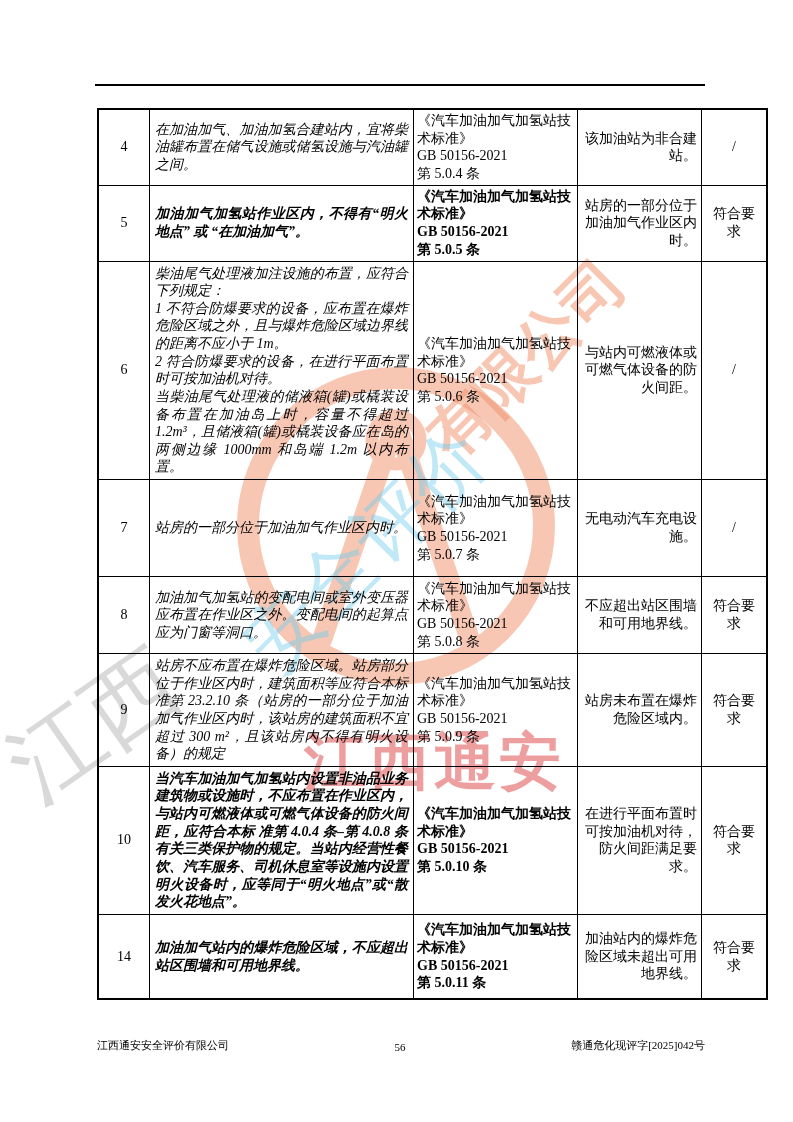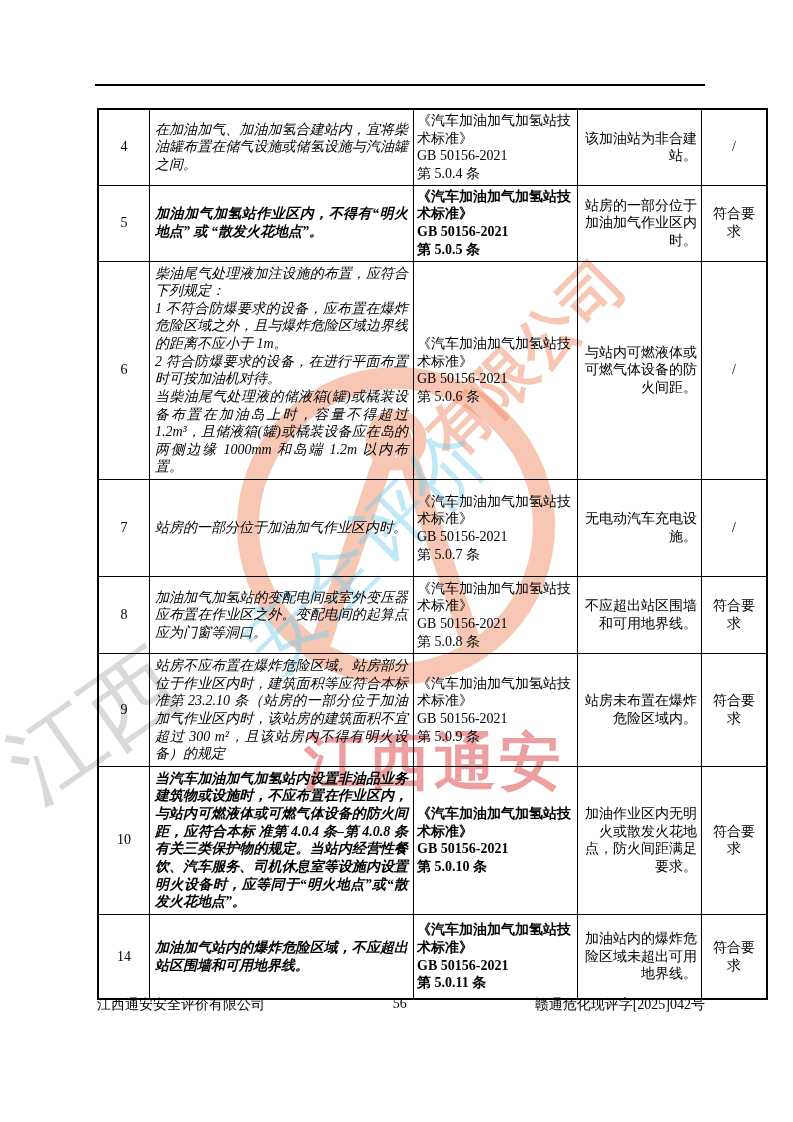--- a/index.html
+++ b/index.html
@@ -8,22 +8,22 @@
     background:#ffffff; overflow:hidden;
     font-family:"Liberation Serif","DejaVu Serif",serif; color:#000;
   }
   
   .doc-header {
     position:absolute; top:56px; left:0; width:100%;
     text-align:center; font-size:10px; font-weight:bold; letter-spacing:0.5px;
   }
   .header-rule { position:absolute; top:84px; left:95px; width:610px; height:2px; background:#000; }
   .doc-footer {
-    position:absolute; top:996px; left:97px; width:608px;
-    display:flex; justify-content:space-between; align-items:flex-start; font-size:14px;
+    position:absolute; top:1038px; left:97px; width:608px;
+    display:flex; justify-content:space-between; align-items:flex-end; font-size:11px;
   }
   
   .watermark { position:absolute; inset:0; z-index:0; pointer-events:none; }
   .wm-seal { position:absolute; left:226px; top:356px; opacity:0.5; }
   .wm-diag {
     position:absolute; left:468px; top:392px; white-space:nowrap;
     font-size:62px; color:#f0916b; opacity:0.5; font-weight:bold;
     transform:rotate(-45deg); transform-origin:left bottom;
     font-family:"Liberation Sans",sans-serif;
   }
@@ -93,21 +93,21 @@
           <div>《汽车加油加气加氢站技术标准》</div>
           <div>GB 50156-2021</div>
           <div>第 5.0.4 条</div>
         </td>
         <td class="c-result">该加油站为非合建站。</td>
         <td class="c-ok">/</td>
       </tr>
 
       <tr class="r1 bold-row">
         <td class="c-no">5</td>
-        <td class="c-content">加油加气加氢站作业区内，不得有“明火地点” 或 “散发火花地点”。</td>
+        <td class="c-content">加油加气加氢站作业区内，不得有“明火地点” 或 “在加油加气”。</td>
         <td class="c-std">
           <div>《汽车加油加气加氢站技术标准》</div>
           <div>GB 50156-2021</div>
           <div>第 5.0.5 条</div>
         </td>
         <td class="c-result">站房的一部分位于加油加气作业区内时。</td>
         <td class="c-ok">符合要求</td>
       </tr>
 
       <tr class="r2">
@@ -162,21 +162,21 @@
       </tr>
 
       <tr class="r6 bold-row">
         <td class="c-no">10</td>
         <td class="c-content">当汽车加油加气加氢站内设置非油品业务建筑物或设施时，不应布置在作业区内，与站内可燃液体或可燃气体设备的防火间距，应符合本标 准第 4.0.4 条–第 4.0.8 条有关三类保护物的规定。当站内经营性餐饮、汽车服务、司机休息室等设施内设置明火设备时，应等同于“明火地点”或“散发火花地点”。</td>
         <td class="c-std">
           <div>《汽车加油加气加氢站技术标准》</div>
           <div>GB 50156-2021</div>
           <div>第 5.0.10 条</div>
         </td>
-        <td class="c-result">加油作业区内无明火或散发火花地点，防火间距满足要求。</td>
+        <td class="c-result">在进行平面布置时可按加油机对待，防火间距满足要求。</td>
         <td class="c-ok">符合要求</td>
       </tr>
 
       <tr class="r7 bold-row">
         <td class="c-no">14</td>
         <td class="c-content">加油加气站内的爆炸危险区域，不应超出站区围墙和可用地界线。</td>
         <td class="c-std">
           <div>《汽车加油加气加氢站技术标准》</div>
           <div>GB 50156-2021</div>
           <div>第 5.0.11 条</div>

